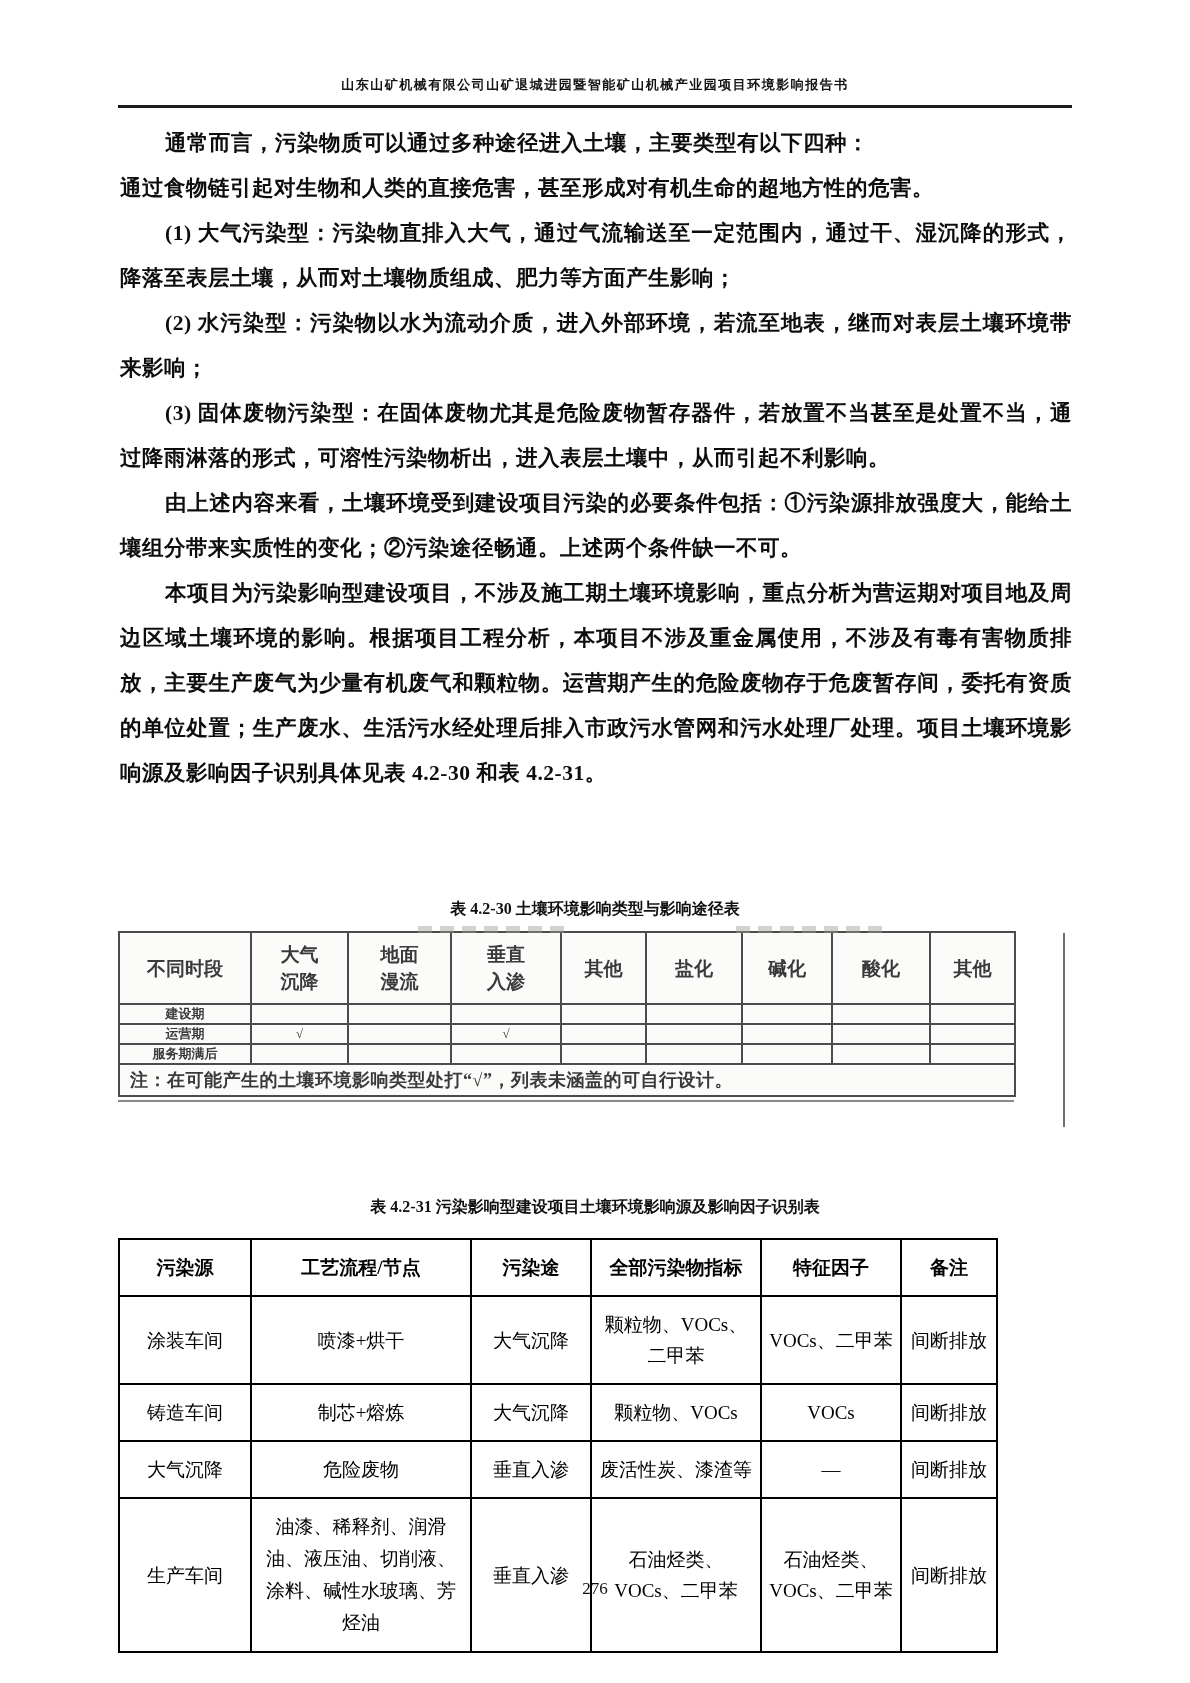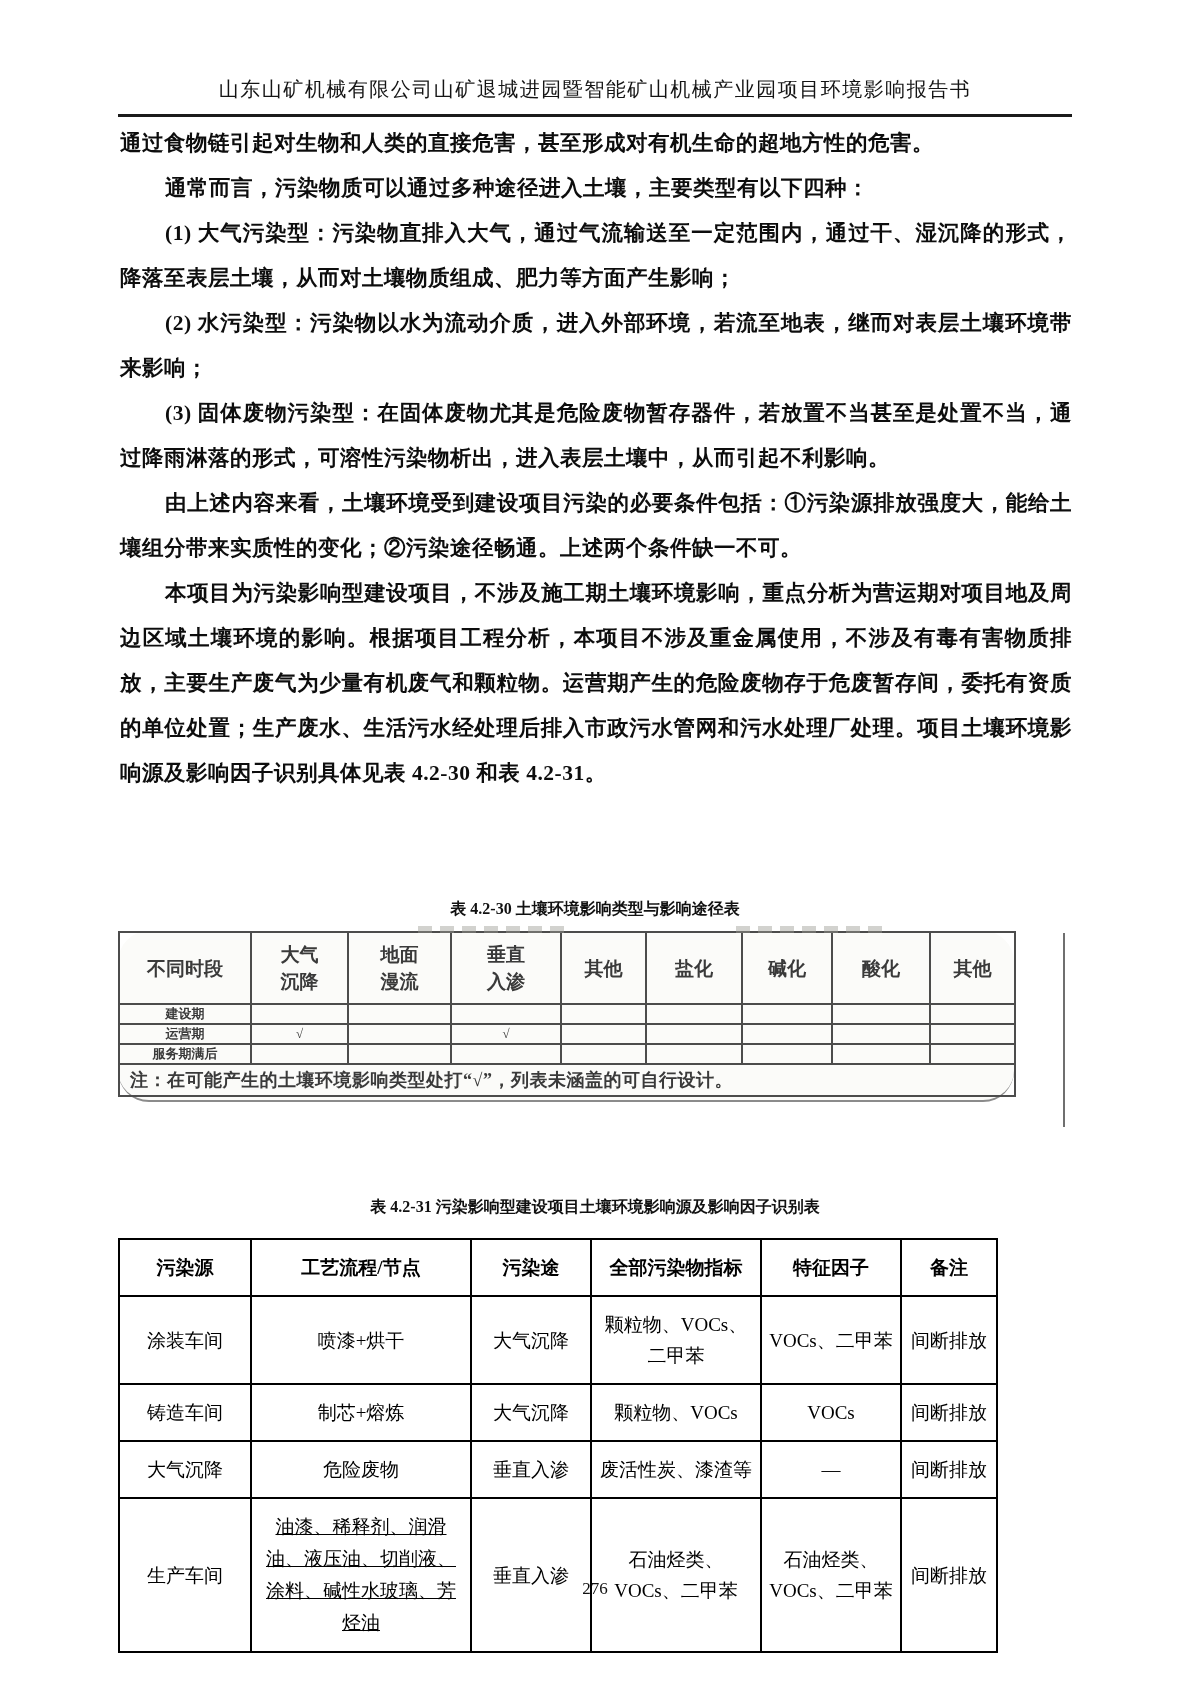--- a/index.html
+++ b/index.html
@@ -12,21 +12,21 @@
     overflow: hidden;
   }
   .page { position: absolute; inset: 0; background: #fff; }
 
   
   .header {
     position: absolute; top: 76px; left: 118px; right: 118px;
     text-align: center;
   }
   .header-title {
-    font-size: 20px; font-weight: normal; letter-spacing: 1.5px; color: #141414;
+    font-size: 13px; font-weight: bold; letter-spacing: 1.5px; color: #141414;
   }
   .header-rule {
     margin-top: 11px; height: 0;
     border-top: 3px solid #1b1b1b;
   }
 
   
   .body-text {
     position: absolute; top: 121px; left: 120px; right: 118px;
   }
@@ -44,21 +44,20 @@
   }
   .caption-30 { top: 899px; }
   .caption-31 { top: 1197px; }
 
   
   .t30-wrap {
     position: absolute; top: 931px; left: 118px; width: 896px;
     background: #fbfbf9;
     border-bottom: 2px solid #8b8b8b;
     padding-bottom: 3px;
-    border-radius: 31px;
   }
   .t30 {
     width: 100%; border-collapse: collapse; table-layout: fixed;
     color: #3a3a3a;
   }
   .t30 th, .t30 td {
     border: 2px solid #4c4c4c; text-align: center;
     font-weight: 600; font-size: 19px; overflow: hidden;
   }
   .t30 thead th { height: 72px; white-space: pre-line; line-height: 27px; }
@@ -85,41 +84,41 @@
   }
   .t31 th, .t31 td {
     border: 2px solid #000; text-align: center;
     font-size: 19px; line-height: 31px; padding: 12px 5px; overflow: hidden;
   }
   .t31 th { font-weight: 600; height: 40px; }
   .t31 td { font-weight: 500; }
   .t31 .r1 td { height: 72px; }
   .t31 .r2 td, .t31 .r3 td { height: 32px; }
   .t31 .r4 td { height: 108px; }
-  .t31 .r4 .proc-cell { line-height: 32px; text-decoration: underline; }
+  .t31 .r4 .proc-cell { line-height: 32px; }
 
   
   .footer {
     position: absolute; top: 1555px; left: 0; right: 0;
     text-align: center; font-size: 17px; color: #111; margin-top: 24px;
   }
 </style>
 </head>
 <body>
 
 <div class="page">
 
   <div class="header">
     <div class="header-title">山东山矿机械有限公司山矿退城进园暨智能矿山机械产业园项目环境影响报告书</div>
     <div class="header-rule"></div>
   </div>
 
   <div class="body-text">
+    <p class="para indent">通常而言，污染物质可以通过多种途径进入土壤，主要类型有以下四种：</p>
     <p class="para">通过食物链引起对生物和人类的直接危害，甚至形成对有机生命的超地方性的危害。</p>
-    <p class="para indent">通常而言，污染物质可以通过多种途径进入土壤，主要类型有以下四种：</p>
     <p class="para indent">(1) 大气污染型：污染物直排入大气，通过气流输送至一定范围内，通过干、湿沉降的形式，降落至表层土壤，从而对土壤物质组成、肥力等方面产生影响；</p>
     <p class="para indent">(2) 水污染型：污染物以水为流动介质，进入外部环境，若流至地表，继而对表层土壤环境带来影响；</p>
     <p class="para indent">(3) 固体废物污染型：在固体废物尤其是危险废物暂存器件，若放置不当甚至是处置不当，通过降雨淋落的形式，可溶性污染物析出，进入表层土壤中，从而引起不利影响。</p>
     <p class="para indent">由上述内容来看，土壤环境受到建设项目污染的必要条件包括：①污染源排放强度大，能给土壤组分带来实质性的变化；②污染途径畅通。上述两个条件缺一不可。</p>
     <p class="para indent">本项目为污染影响型建设项目，不涉及施工期土壤环境影响，重点分析为营运期对项目地及周边区域土壤环境的影响。根据项目工程分析，本项目不涉及重金属使用，不涉及有毒有害物质排放，主要生产废气为少量有机废气和颗粒物。运营期产生的危险废物存于危废暂存间，委托有资质的单位处置；生产废水、生活污水经处理后排入市政污水管网和污水处理厂处理。项目土壤环境影响源及影响因子识别具体见表 4.2-30 和表 4.2-31。</p>
   </div>
 
   <div class="caption caption-30">表 4.2-30 土壤环境影响类型与影响途径表</div>
 
   <div class="t30-wrap">

